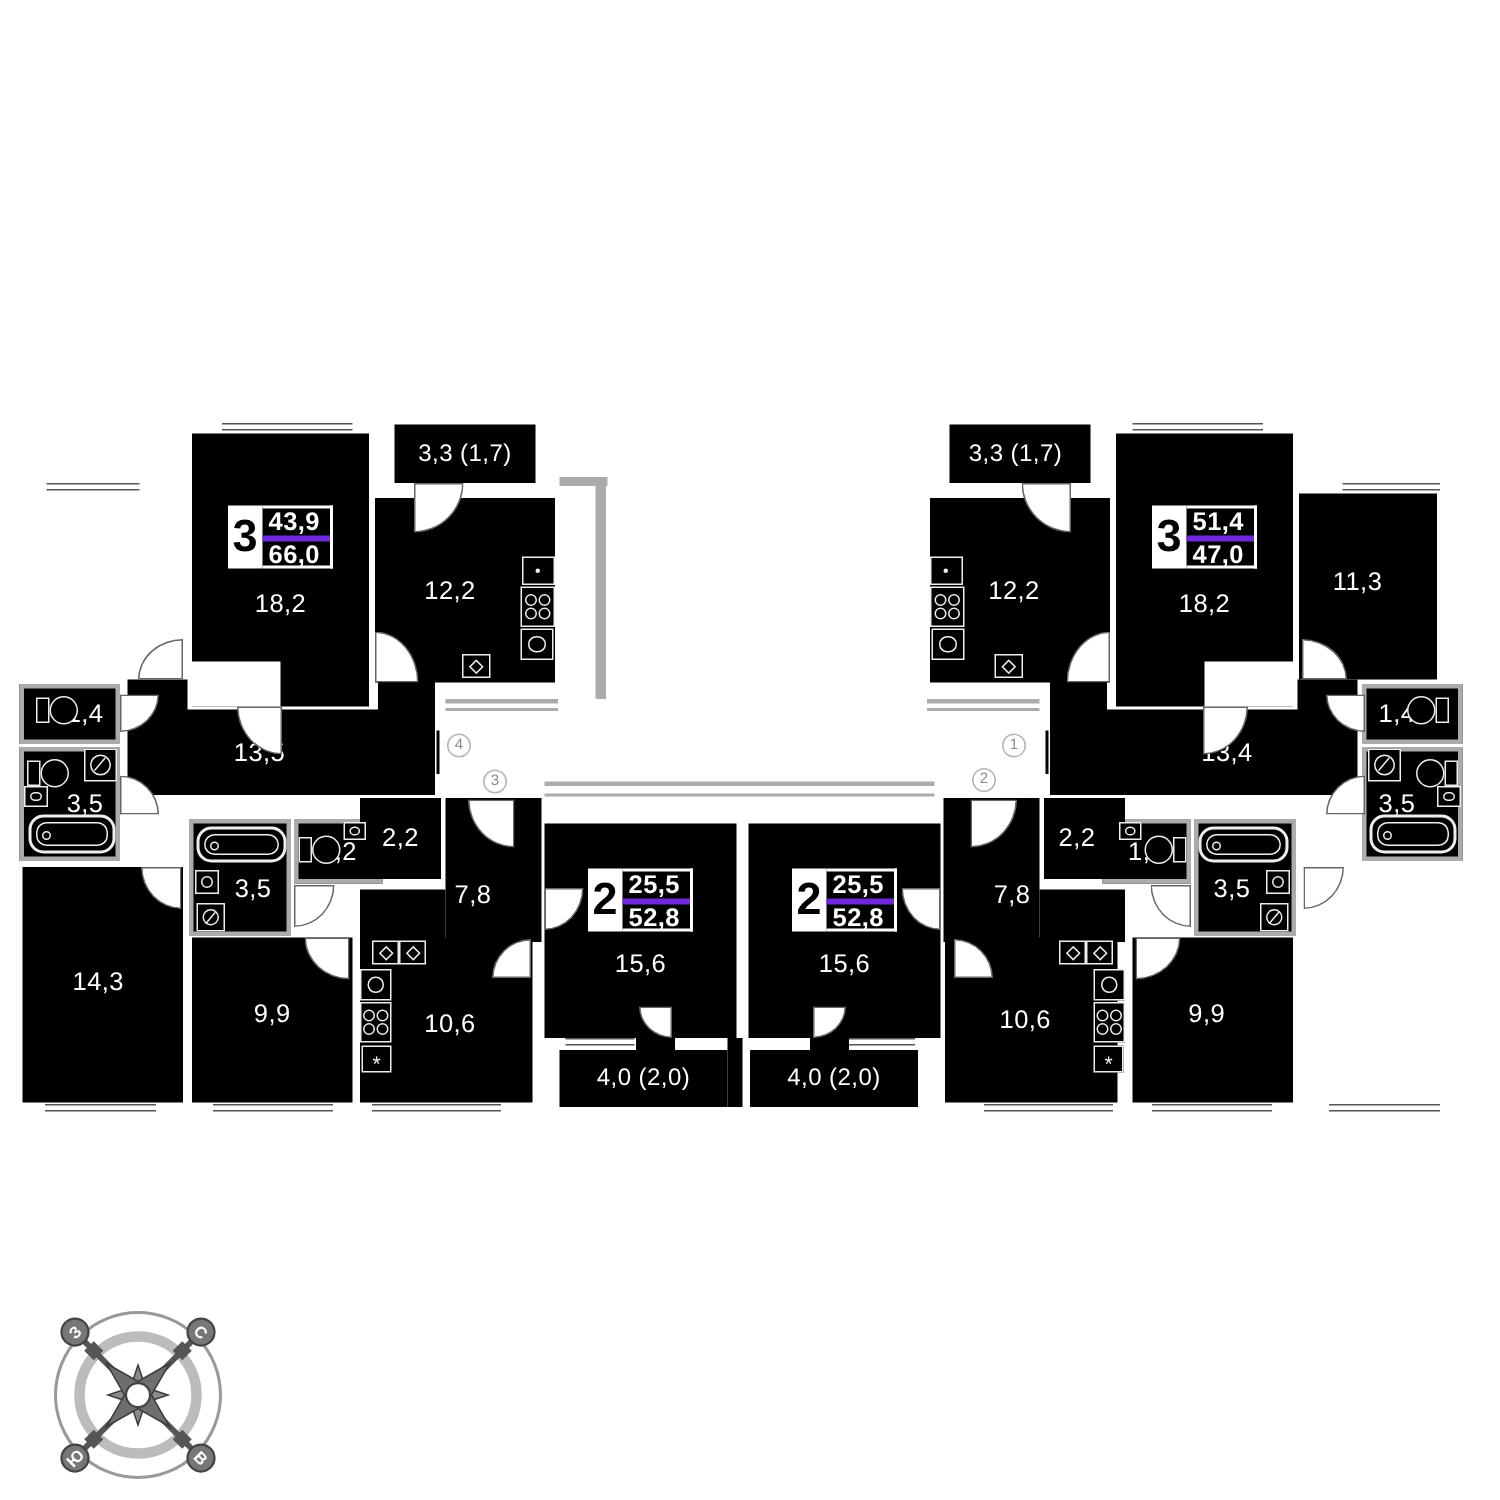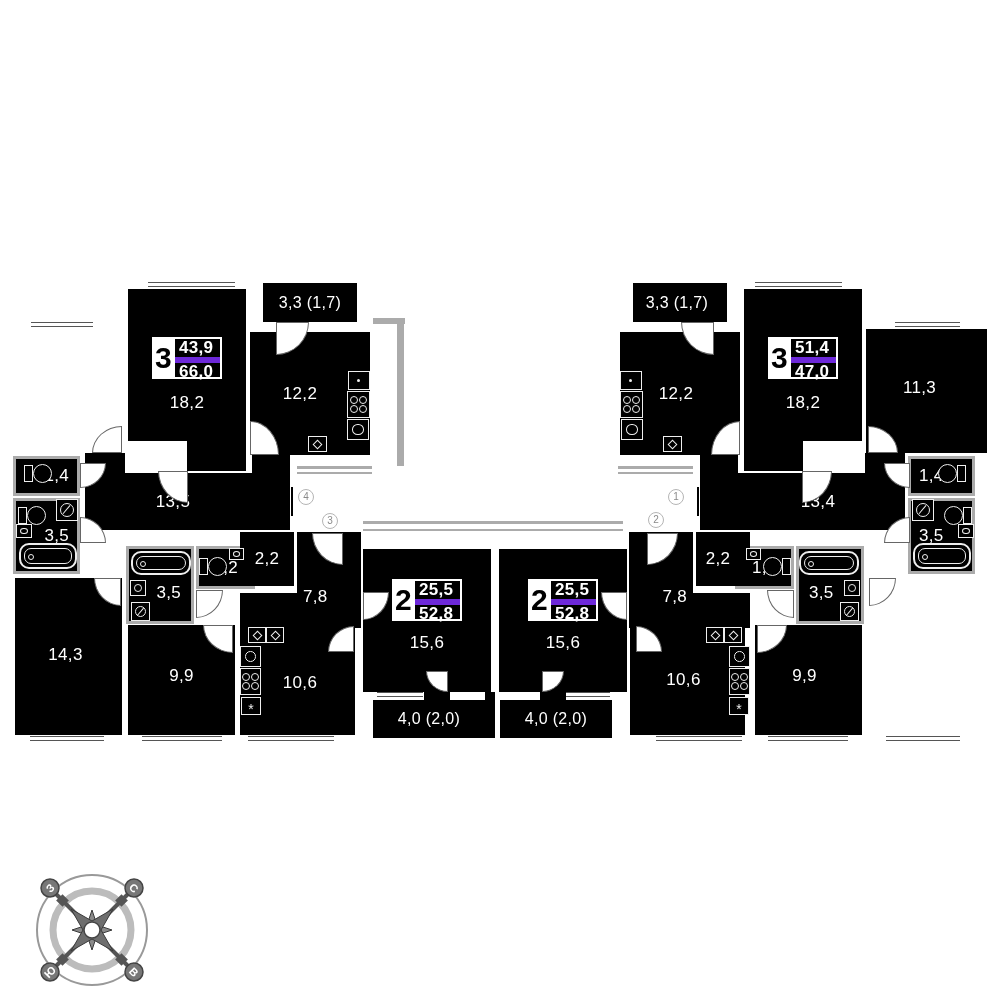--- a/index.html
+++ b/index.html
@@ -17,21 +17,21 @@
   .arc{position:absolute;background:#fff;border:1px solid #666}
   .win{position:absolute;height:5px;background:#fff;border-top:1px solid #555;border-bottom:1px solid #555}
   .gbar{position:absolute;background:#fff;border-top:3px solid #ababab;border-bottom:2px solid #ababab}
   .gfill{position:absolute;background:#ababab}
   .unum{position:absolute;width:16px;height:16px;border:1px solid #b5b5b5;border-radius:50%;
         color:#8a8a8a;font-size:10px;line-height:14px;text-align:center}
   .badge{display:flex;height:42px}
   .badge .bn{width:23px;background:#fff;color:#000;font-size:30px;font-weight:700;line-height:42px;text-align:center}
   .badge .bv{width:47px;display:flex;flex-direction:column;border:2px solid #fff;border-left:0}
   .badge .bv b{flex:1;font-size:17px;font-weight:700;line-height:18px;padding-left:4px;text-align:left}
-  .badge .bv b:first-child{border-bottom:6px solid #6d28d9}
+  .badge .bv b:first-child{border-bottom:4px solid #6d28d9}
   
   .tub{position:absolute;border:2px solid #eee;border-radius:10px;background:#000}
   .tub::before{content:"";position:absolute;inset:3px;border:1px solid #eee;border-radius:7px}
   .tub::after{content:"";position:absolute;left:7px;top:50%;width:4px;height:4px;margin-top:-2px;border:1px solid #eee;border-radius:50%}
   .toilet{position:absolute;width:27px;height:20px}
   .toilet::before{content:"";position:absolute;left:0;top:2px;width:7px;height:15px;border:1px solid #eee;background:#000}
   .toilet::after{content:"";position:absolute;left:9px;top:1px;width:17px;height:17px;border:1px solid #eee;border-radius:50%;background:#000}
   .flip{transform:scaleX(-1)}
   .washer{position:absolute;border:1px solid #eee;background:#000}
   .washer::before{content:"";position:absolute;inset:3px;border:1px solid #eee;border-radius:50%}
@@ -122,21 +122,21 @@
         </span>
     </div>
     <span class="lbl">15,6</span>
   </div>
 
   <div class="rm" style="left:373px;top:700px;width:112px;height:38px;font-size:16px">
       <span class="lbl">4,0 (2,0)</span>
     </div>
   <div class="blk" style="left:424px;top:690px;width:26px;height:12px"></div>
 
-  <div class="rm" style="left:866px;top:329px;width:121px;height:124px;padding:0 14px 6px 0">
+  <div class="rm" style="left:866px;top:329px;width:92px;height:124px;padding:0 14px 6px 0">
       <span class="lbl">11,3</span>
     </div>
 
   <div class="rm col" style="left:744px;top:289px;width:118px;height:182px;justify-content:flex-start;padding-top:48px;gap:14px">
     <div class="badge">
       <span class="bn">3</span>
       <span class="bv">
           <b>51,4</b>
           <b>47,0</b>
         </span>

